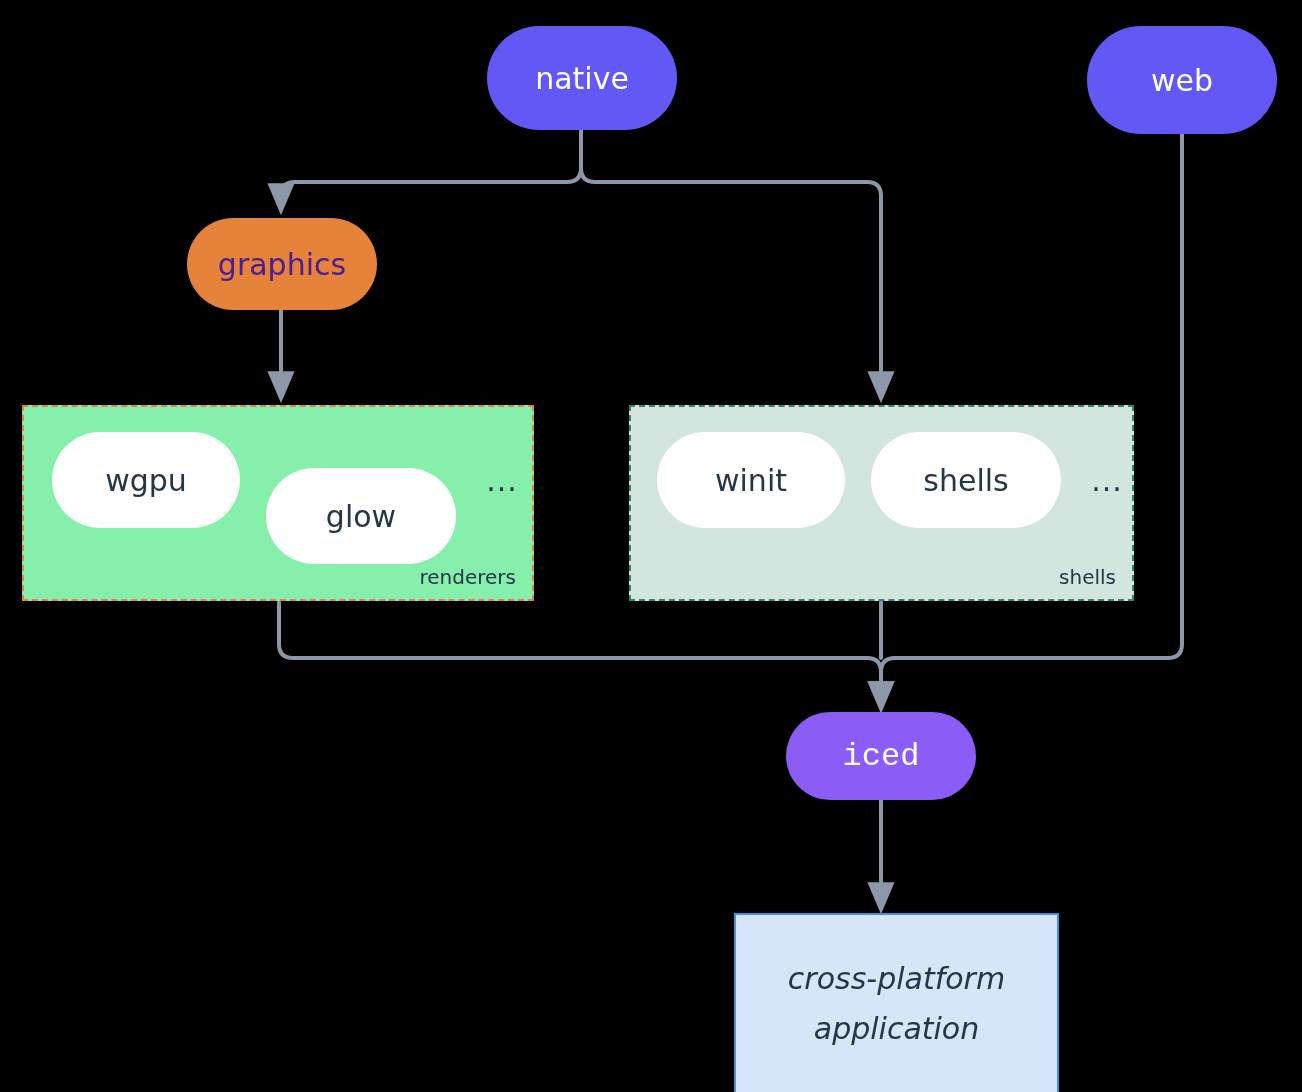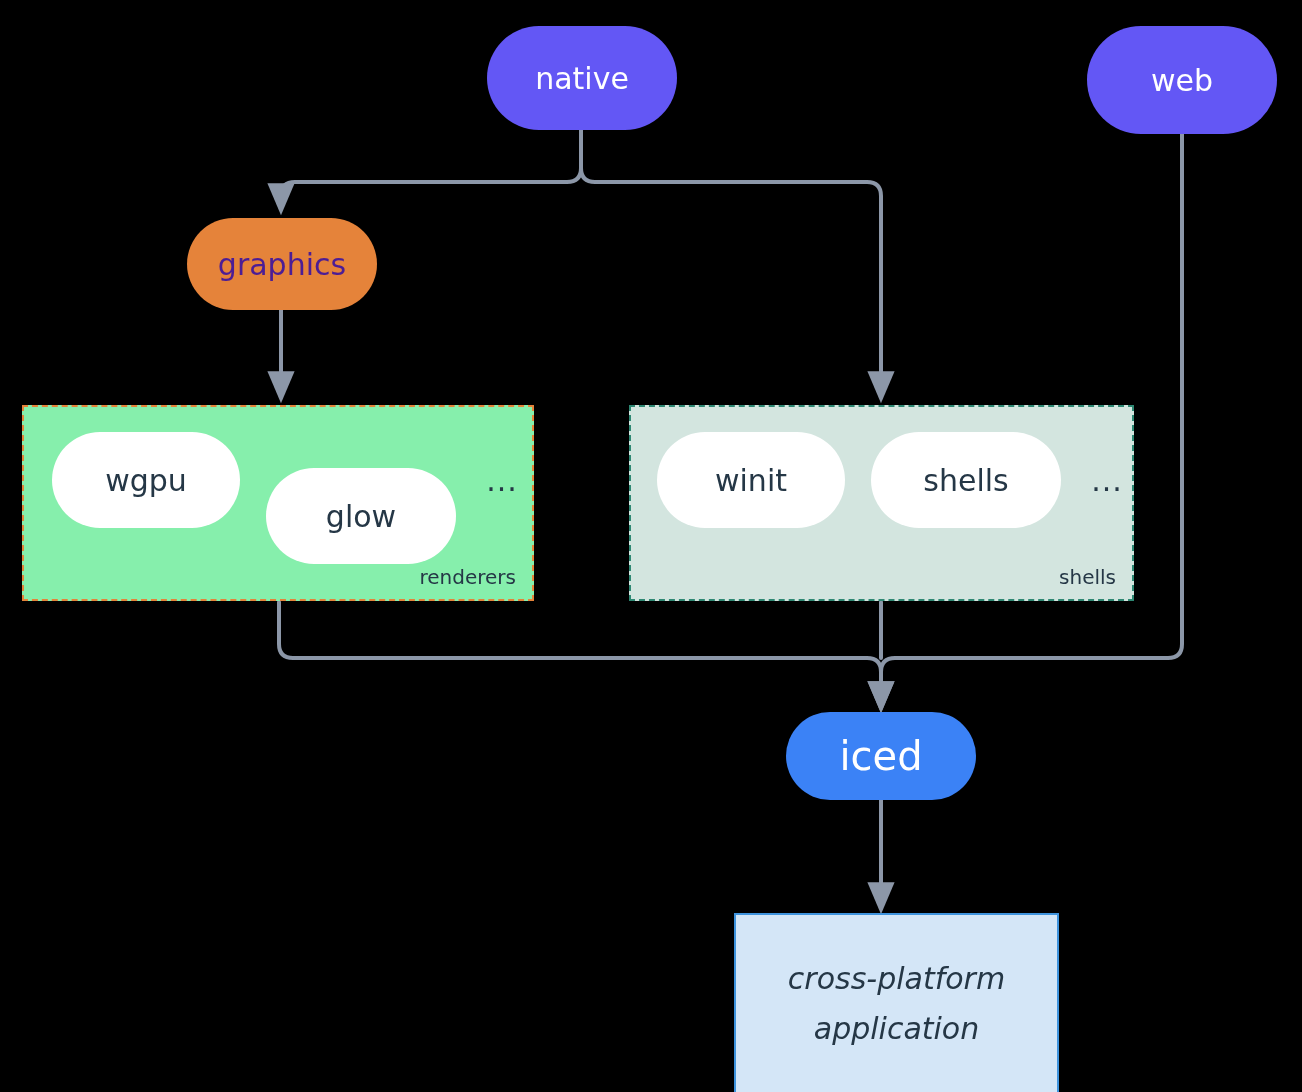--- a/index.html
+++ b/index.html
@@ -40,23 +40,24 @@
     background: #6357F5;
     color: #FFFFFF;
     font-size: 30px;
   }
   .node-graphics {
     background: #E5833A;
     color: #4c1d95;
     font-size: 30px;
   }
   .node-iced {
-    background: #3b82f6;
+    background: #8b5cf6;
     color: #FFFFFF;
-    font-size: 40px;
+    font-size: 32px;
+    font-family: Liberation Mono, monospace;
   }
   .node-app {
     background: #D4E6F7;
     color: #253746;
     border: 2px solid #3E93DD;
     font-size: 30px;
     line-height: 1.65;
     text-align: center;
     flex-direction: column;
   }

